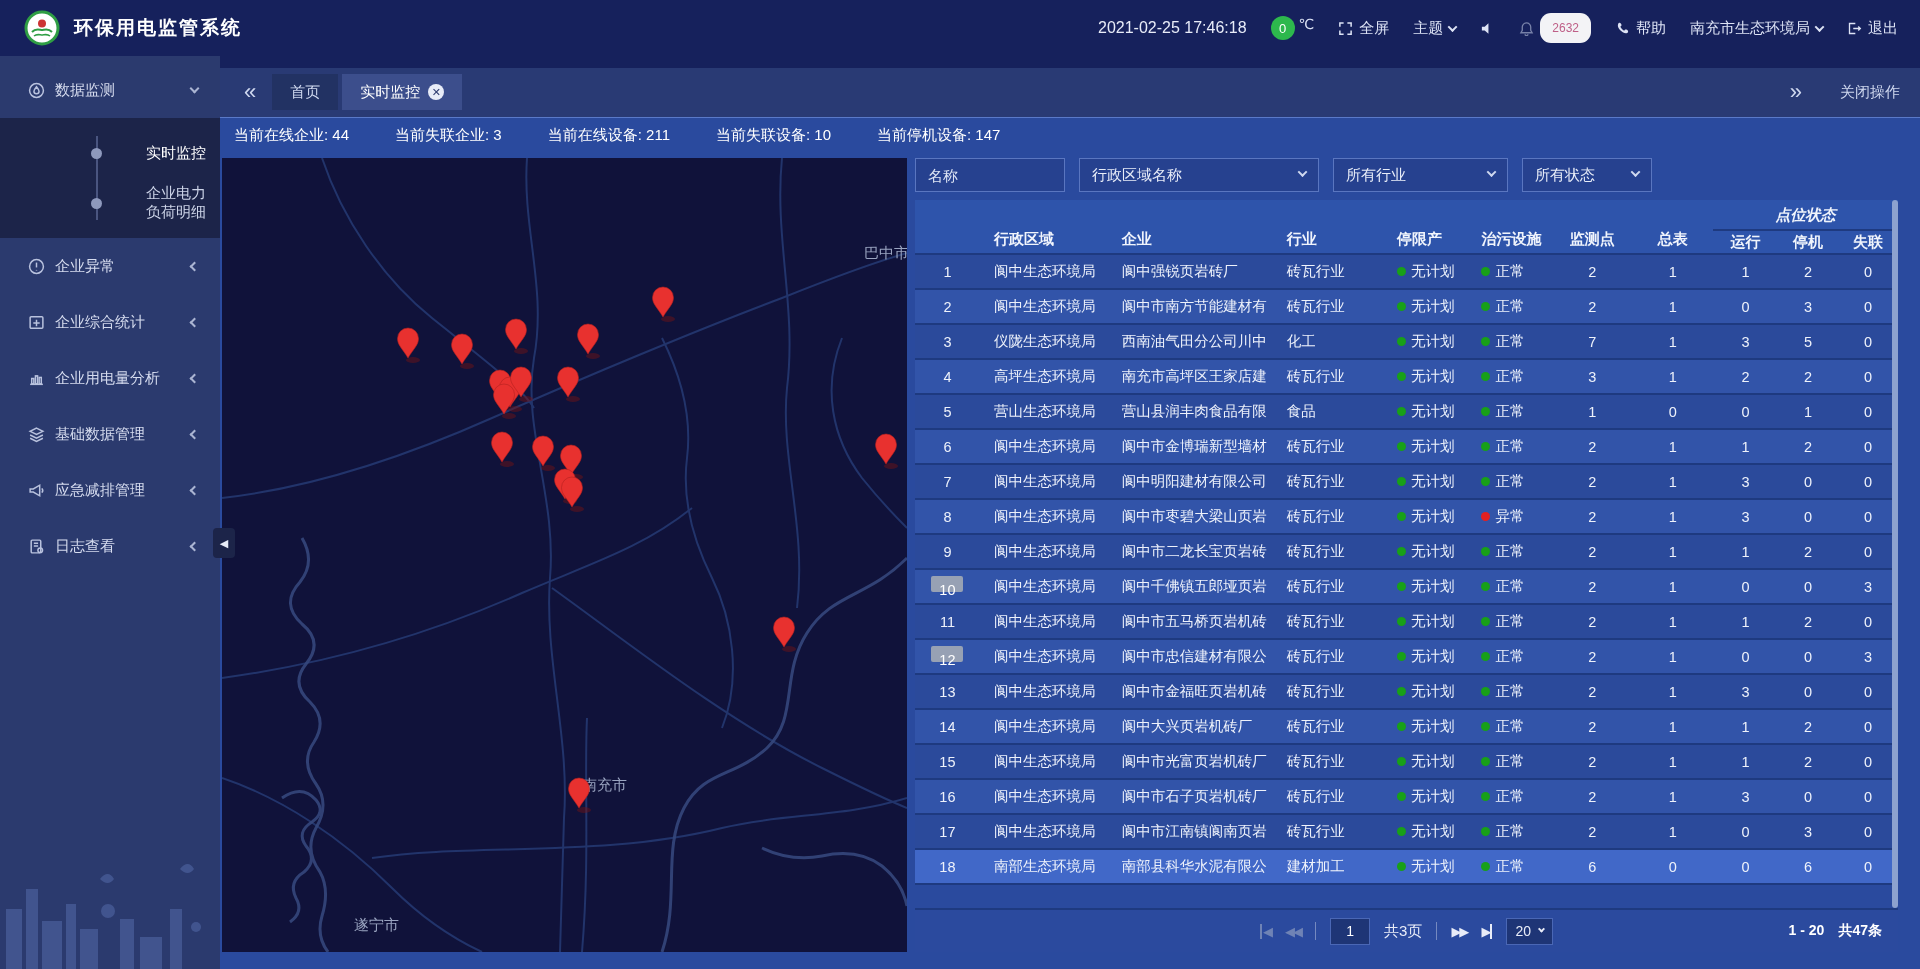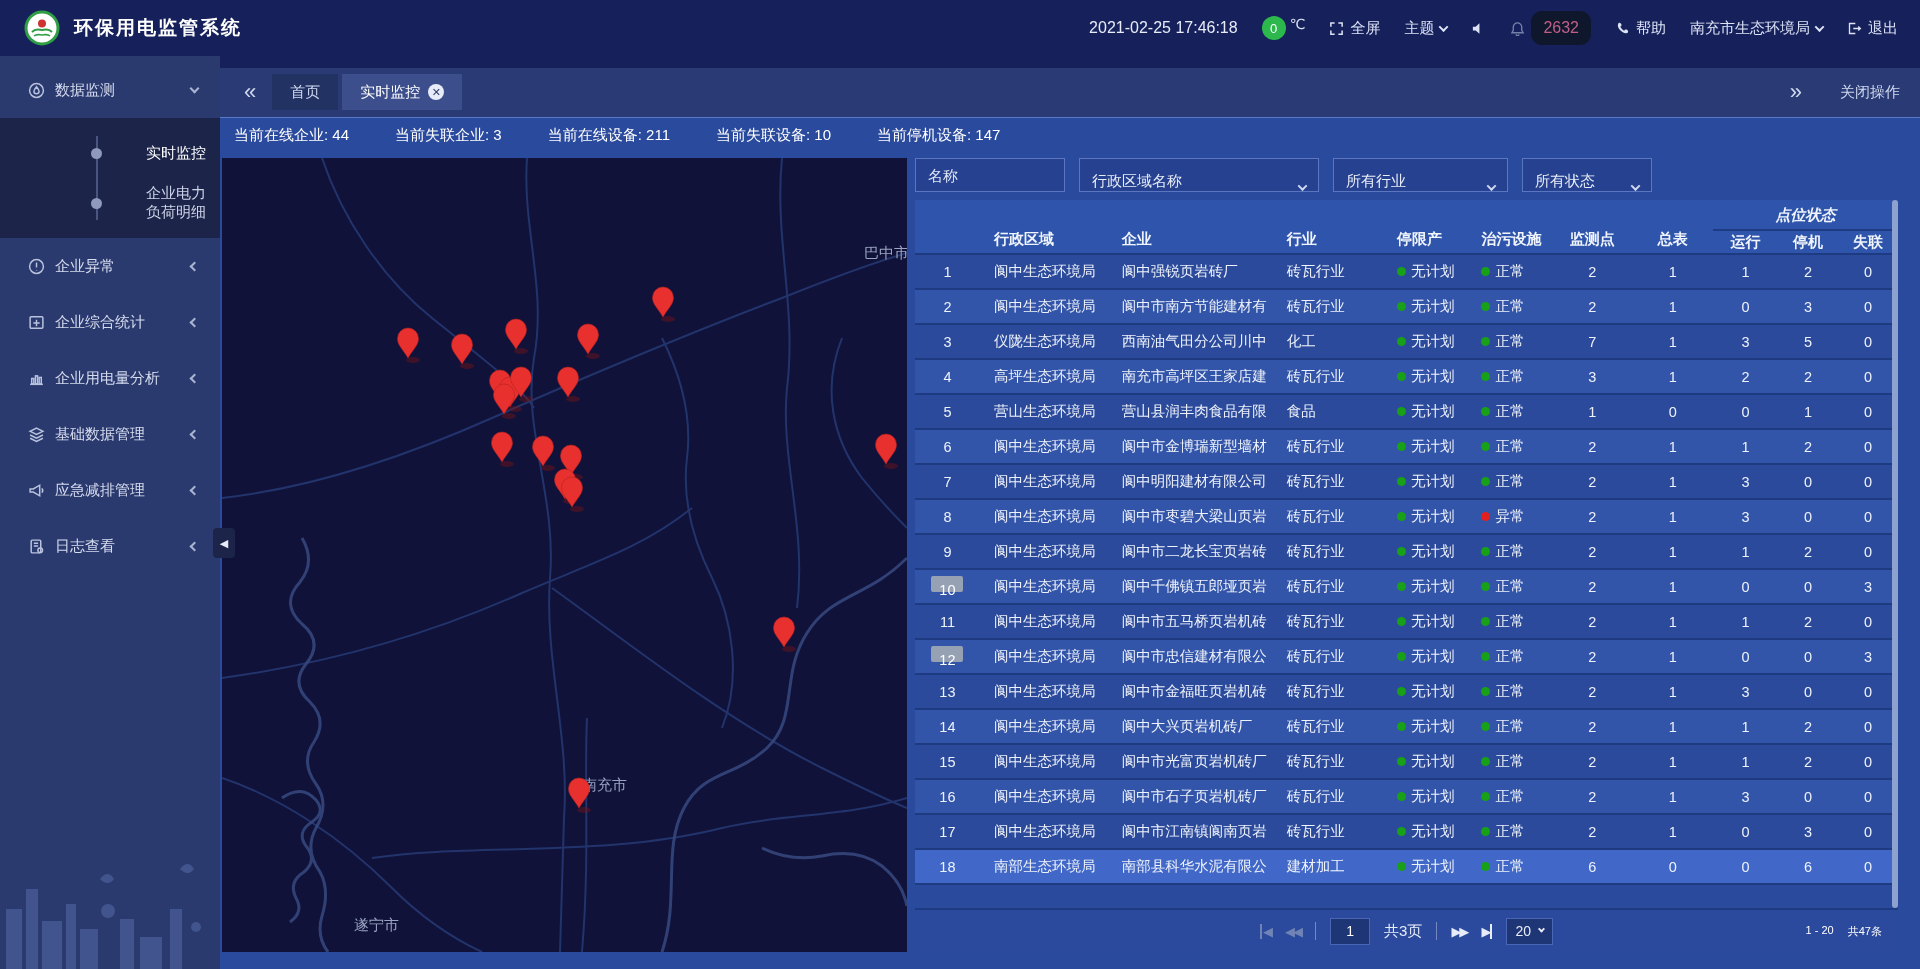--- a/index.html
+++ b/index.html
@@ -15,21 +15,21 @@
   .h-right { display:flex; align-items:center; gap:24px; color:#dde3f5; font-size:15px; }
   .h-time { font-size:16px; color:#e8ecf8; }
   .temp-wrap { display:flex; align-items:flex-start; gap:4px; }
   .temp-badge { width:24px; height:24px; border-radius:50%; background:#2db84d; color:#fff; font-size:13px; display:flex; align-items:center; justify-content:center; }
   .temp-unit { font-size:14px; }
   .h-item { display:flex; align-items:center; gap:6px; cursor:pointer; white-space:nowrap; }
   .h-item svg, .mute svg, .bell svg { display:block; }
   .chev { display:inline-block; width:7px; height:7px; border-right:2px solid currentColor; border-bottom:2px solid currentColor; transform:rotate(45deg) translate(-1px,-1px); }
   .notif { display:flex; align-items:center; gap:6px; opacity:.95; }
   .bell { color:#7d87ad; }
-  .pill { background:#0f172a; color:#c9638a; border-radius:11px; padding:8px 12px; font-size:16px; }
+  .pill { background:#ffffff; color:#c9638a; border-radius:11px; padding:8px 12px; font-size:12px; }
 
   
   .body-row { flex:1; display:flex; min-height:0; }
 
   
   .sidebar { width:220px; background:#2b3a6e; position:relative; flex:0 0 auto; padding-top:6px; overflow:hidden; }
   .sitem { height:56px; display:flex; align-items:center; padding:0 22px 0 28px; color:#d6dcef; font-size:15px; cursor:pointer; gap:10px; }
   .sitem .ic { color:#b9c2de; }
   .sitem .lbl { flex:1; }
   .gchev { color:#aab4d2; }
@@ -65,21 +65,21 @@
   .map { width:685px; flex:0 0 auto; background:#10123a; position:relative; }
   .map svg.mapsvg { display:block; width:100%; height:100%; }
   .collapse-btn { position:absolute; left:-9px; top:370px; width:22px; height:30px; background:#1c2449; border:none; border-radius:4px; color:#e8ecf8; cursor:pointer; font-size:11px; display:flex; align-items:center; justify-content:center; }
 
   
   .rpanel { flex:1; display:flex; flex-direction:column; min-width:0; }
   .filters { height:34px; display:flex; gap:14px; margin-bottom:8px; flex:0 0 auto; }
   .f-input, .f-select { background:#26418f; border:1px solid #5a76c0; color:#e8edf8; font-size:15px; height:34px; display:flex; align-items:center; padding:0 12px; }
   input.f-input { width:150px; outline:none; }
   input.f-input::placeholder { color:#dfe6f5; opacity:1; }
-  .f-select { justify-content:space-between; cursor:pointer;align-items:flex-end; }
+  .f-select { justify-content:space-between; cursor:pointer; }
   .f-select .chev { color:#cfd8ef; margin-top:-3px; }
   .f-region { width:240px; }
   .f-industry { width:175px; }
   .f-status { width:130px; }
 
   .table-area { flex:1; position:relative; overflow:hidden; min-height:0; }
   table.grid { width:100%; border-collapse:collapse; table-layout:fixed; }
   .grid thead th { background:#2e54ab; color:#f0f4fc; font-size:15px; font-weight:bold; border-bottom:2px solid #1e3a80; }
   .grid thead tr:first-child th { height:30px; padding-top:6px; vertical-align:bottom; padding-bottom:4px; }
   .grid thead tr:last-child th { height:24px; }
@@ -98,21 +98,21 @@
   .pager { height:44px; flex:0 0 auto; background:#2b4a9e; border-top:2px solid #1e3a80; position:relative; display:flex; align-items:center; justify-content:center; color:#e8ecf8; }
   .pg-center { display:flex; align-items:center; gap:14px; font-size:15px; }
   .pgbtn { cursor:pointer; font-size:13px; letter-spacing:-2px; user-select:none; }
   .pgbtn.muted { color:#6f83b5; }
   .pgbtn .edge-l { border-left:2px solid currentColor; padding-left:1px; }
   .pgbtn .edge-r { border-right:2px solid currentColor; padding-right:1px; }
   .pdiv { width:1px; height:18px; background:rgba(255,255,255,.35); }
   .pg-input { width:40px; height:27px; background:#1e3576; border:1px solid #4a67b5; color:#fff; text-align:center; font-size:14px; outline:none; }
   .psel { height:27px; background:#1e3576; border:1px solid #4a67b5; display:flex; align-items:center; gap:8px; padding:0 8px; font-size:14px; cursor:pointer; }
   .psel .chev { width:5px; height:5px; margin-top:-2px; }
-  .pg-right { position:absolute; right:16px; display:flex; gap:14px; font-size:11px; color:#fff; }
+  .pg-right { position:absolute; right:16px; display:flex; gap:14px; font-size:14px; color:#fff;font-weight:bold; }
 </style>
 </head>
 <body>
 
 <div class="app">
 
   <header class="hdr">
     <div class="h-left">
       <span class="logo">
         <svg width="36" height="36" viewBox="0 0 36 36">

